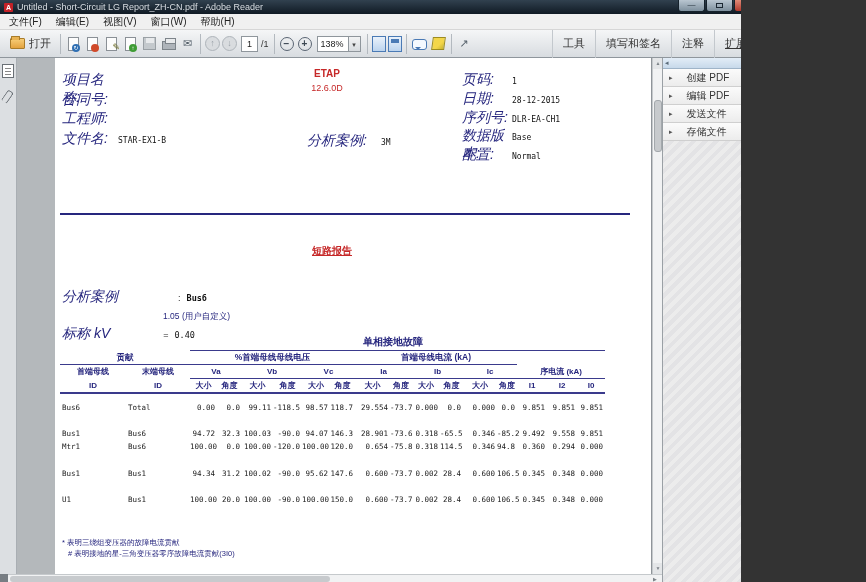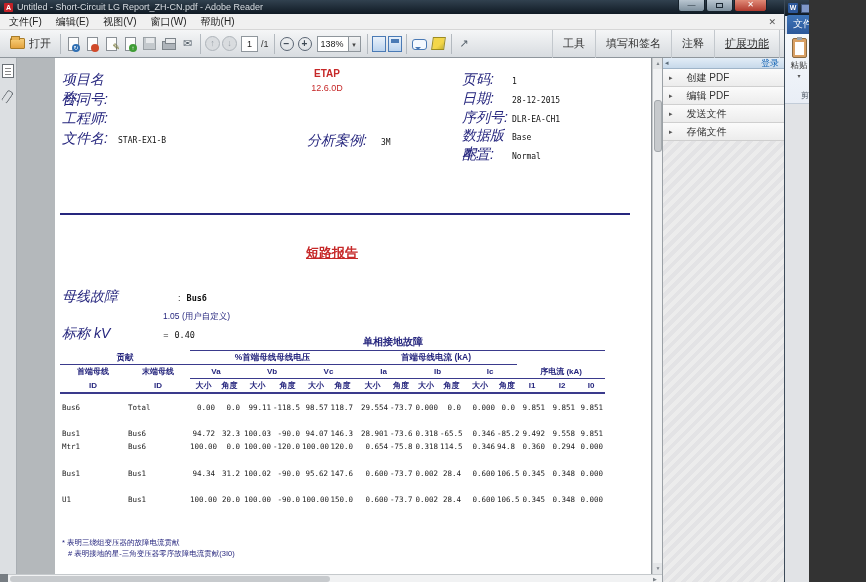--- a/index.html
+++ b/index.html
@@ -1,17 +1,17 @@
 <!DOCTYPE html>
 <html><head>
 <meta charset="utf-8">
 <style>
   html,body{margin:0;padding:0;background:#333;}
   *{box-sizing:border-box;}
-  .screen{position:relative;width:809px;height:582px;overflow:hidden;background:#1c2733;
+  .screen{position:relative;width:741px;height:582px;overflow:hidden;background:#1c2733;
     font-family:"Liberation Sans",sans-serif;-webkit-font-smoothing:antialiased;}
   
   .adobe{position:absolute;left:0;top:0;width:784px;height:582px;background:#b4b8bb;}
   .titlebar{position:absolute;left:0;top:0;width:784px;height:14px;
     background:linear-gradient(#31414f,#101a24);color:#d8dde2;font-size:9px;display:flex;align-items:center;padding:0 4px;}
   .app-ico{width:9px;height:9px;background:#c42127;color:#fff;font-size:7px;font-weight:bold;
     display:flex;align-items:center;justify-content:center;margin-right:4px;border-radius:1px;flex:none;}
   .title-text{white-space:nowrap;overflow:hidden;}
   .winctl{position:absolute;left:678px;top:0;display:flex;}
   .wbtn{width:27px;height:12px;border:1px solid #16222c;border-top:none;border-radius:0 0 3px 3px;
@@ -116,21 +116,21 @@
   .hlabel{color:#26267e;font-size:14px;flex:none;font-style:italic;}
   .hcol-left .hlabel{width:56px;}
   .hcol-right .hlabel{width:50px;}
   .hvalue{color:#111;font-family:"DejaVu Sans Mono",monospace;font-size:8px;}
   .brand-block{position:absolute;left:222px;top:10px;width:100px;text-align:center;color:#c62828;}
   .brand{font-size:10px;font-weight:bold;}
   .version{font-size:9px;margin-top:4px;}
   .case-line{position:absolute;left:252px;top:74px;}
   .case-line .hlabel{margin-right:14px;}
   .divider{position:absolute;left:5px;top:155px;width:570px;height:2px;background:#26267e;}
-  .report-title{position:absolute;left:230px;top:186px;width:94px;text-align:center;color:#c62828;font-weight:bold;font-size:13px;text-decoration:underline;}
+  .report-title{position:absolute;left:230px;top:186px;width:94px;text-align:center;color:#c62828;font-weight:bold;font-size:10px;text-decoration:underline;}
   .fault-line{position:absolute;left:7px;display:flex;align-items:baseline;}
   .fault-line .sep{margin:0 6px 0 60px;color:#222;font-size:9px;}
   .fault-line .fv{font-family:"DejaVu Sans Mono",monospace;font-size:8.5px;color:#111;font-weight:bold;}
   .prefault{position:absolute;left:108px;top:253px;color:#26267e;font-size:8.5px;}
   .section-title{position:absolute;left:290px;top:277px;width:96px;text-align:center;color:#26267e;font-weight:bold;font-size:10px;}
   table.sc{position:absolute;left:5px;top:292px;width:545px;border-collapse:collapse;table-layout:fixed;}
   table.sc th{font-weight:bold;color:#26267e;font-size:8px;padding:1px 0;text-align:center;line-height:11px;}
   table.sc th.g1{font-size:8.5px;}
   .bt{border-top:1px solid #3a3a8c;} .bb{border-bottom:1px solid #3a3a8c;} .heavy{border-bottom:2px solid #3a3a8c;}
   table.sc td{font-family:"DejaVu Sans Mono",monospace;font-size:7.5px;color:#1a1a1a;text-align:right;padding:2px 2px 2px 0;white-space:nowrap;}
@@ -285,21 +285,21 @@
             <span class="hlabel">配置:</span>
             <span class="hvalue">Normal</span>
           </div>
         </div>
 
       <div class="divider"></div>
 
       <div class="report-title">短路报告</div>
 
       <div class="fault-line" style="top:230px;">
-        <span class="hlabel">母线故障</span>
+        <span class="hlabel">分析案例</span>
         <span class="sep">:</span>
         <span class="fv">Bus6</span>
       </div>
       <div class="fault-line" style="top:252px;">
         <span class="hlabel">标称 kV</span>
         <span class="sep" style="margin-left:53px;">=</span>
         <span class="fv" style="font-weight:normal;margin-top:20px;">0.40</span>
       </div>
       <div class="prefault">1.05 (用户自定义)</div>
 

